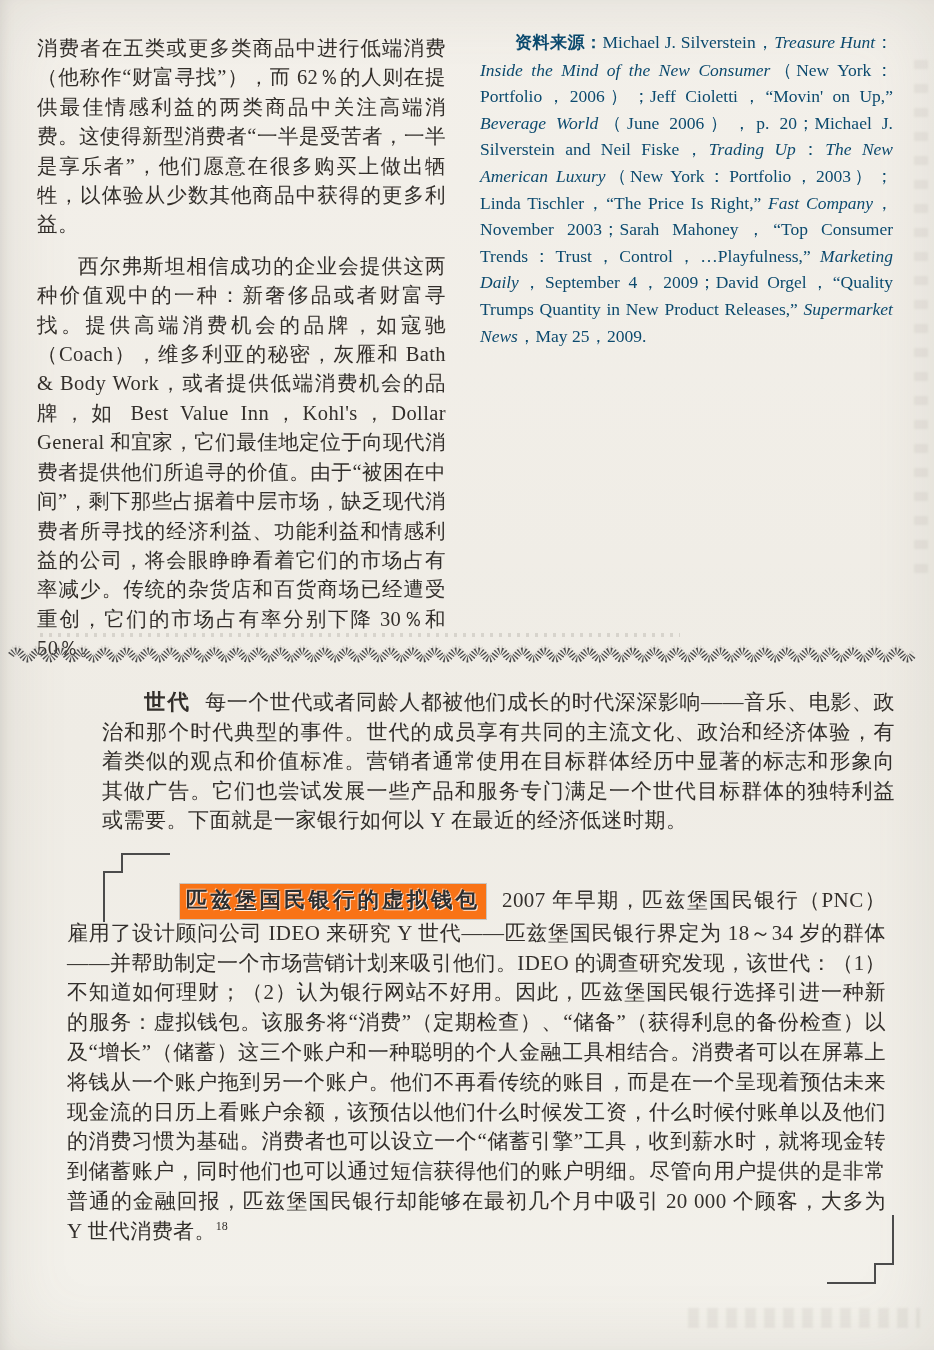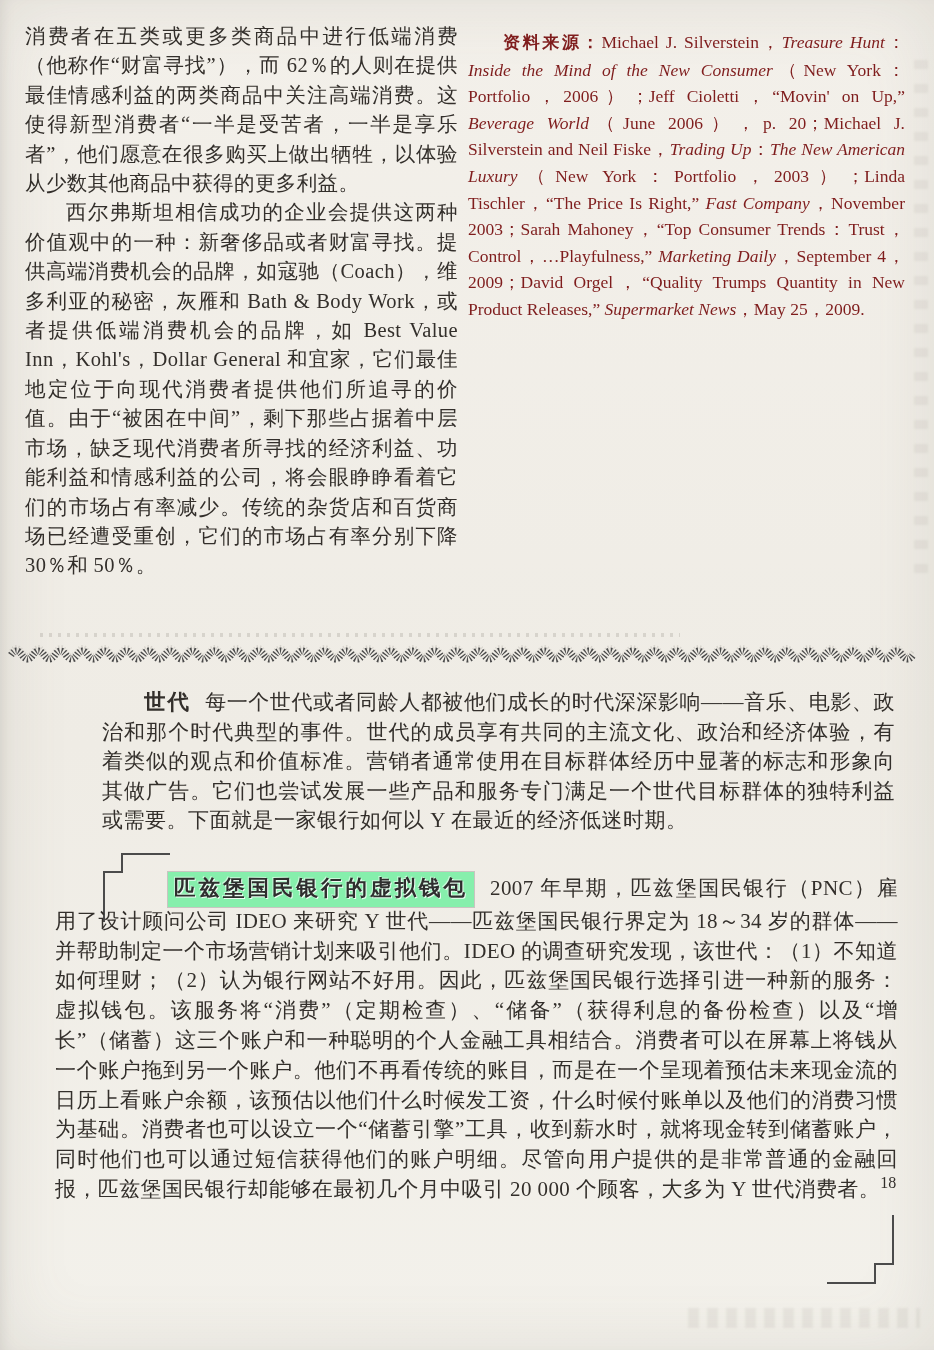--- a/index.html
+++ b/index.html
@@ -7,29 +7,29 @@
     width:934px;height:1350px;position:relative;overflow:hidden;
     background:linear-gradient(180deg,#f3f0ea 0%,#efece5 55%,#f3f1eb 100%);
     font-family:"Liberation Serif","DejaVu Serif",serif;
     color:#332f2b;
   }
   .page{position:absolute;inset:0;
     box-shadow:inset 0 0 70px rgba(115,105,90,.14), inset 10px 0 16px -10px rgba(0,0,0,.10);}
   .col{position:absolute;top:22px;}
   .col.left{left:25px;width:433px;}
   .col.right{left:468px;width:437px;}
-  p{margin:0;}
+  p{margin:12px;}
   .body{
     font-size:20.5px;line-height:29.4px;text-align:justify;
     letter-spacing:.4px;
   }
   .indent{text-indent:2em;}
   .citation{
     margin-top:7px;font-size:17.5px;line-height:26.6px;text-align:justify;
-    text-indent:2em;color:#7f1d1d;
+    text-indent:2em;color:#0c4a6e;
   }
   .citation .it{font-style:italic;}
   .citation .bd{font-weight:bold;font-style:normal;
     font-family:"Liberation Sans","DejaVu Sans",sans-serif;font-size:17px;}
   .divider{position:absolute;left:8px;top:644px;width:918px;height:22px;}
   .gen{
     position:absolute;left:102px;top:688px;width:793px;
     font-size:21px;line-height:29.6px;text-align:justify;text-indent:2em;
     letter-spacing:.5px;
   }
@@ -38,26 +38,26 @@
     letter-spacing:2px;margin-right:14px;font-size:21.5px;
   }
   .pnc{
     position:absolute;left:55px;top:872px;width:843px;
     font-size:21px;line-height:29.8px;text-align:justify;letter-spacing:.4px;
   }
   .pnc p{text-indent:113px;}
   .pnc-title{
     display:inline-block;text-indent:0;
     font-family:"Liberation Sans","DejaVu Sans",sans-serif;font-weight:bold;
-    background:#86efac;color:#2e2e2e;
+    background:#f97316;color:#2e2e2e;
     text-shadow:1px 1px 0 rgba(255,255,255,.85),-1px -1px 0 rgba(255,255,255,.55);
     padding:2px 6px 3px;margin-right:16px;letter-spacing:3px;font-size:21.5px;
     box-shadow:0 0 0 1px rgba(80,80,80,.25);
   }
-  .pnc sup{font-size:16px;line-height:0;vertical-align:super;letter-spacing:0;}
+  .pnc sup{font-size:12px;line-height:0;vertical-align:super;letter-spacing:0;}
   .bracket{position:absolute;overflow:visible;}
   .bracket polyline{fill:none;stroke:#4b4b4b;stroke-width:2;}
   .wavepath{fill:none;stroke:#4a4a4a;stroke-width:7;stroke-dasharray:1.2 1.7;}
   .wavepath.echo{stroke:#8a857c;opacity:.22;stroke-width:4;}
   .artifact{position:absolute;pointer-events:none;}
   .a-bottom{left:688px;top:1308px;width:232px;height:20px;opacity:.5;filter:blur(1px);
     background:repeating-linear-gradient(90deg,rgba(120,113,100,.18) 0 11px,transparent 11px 19px);}
   .a-right{left:914px;top:60px;width:14px;height:520px;opacity:.22;filter:blur(1px);
     background:repeating-linear-gradient(180deg,rgba(110,102,90,.35) 0 9px,transparent 9px 24px);}
   .a-top{left:40px;top:633px;width:640px;height:4px;opacity:.18;filter:blur(.5px);

